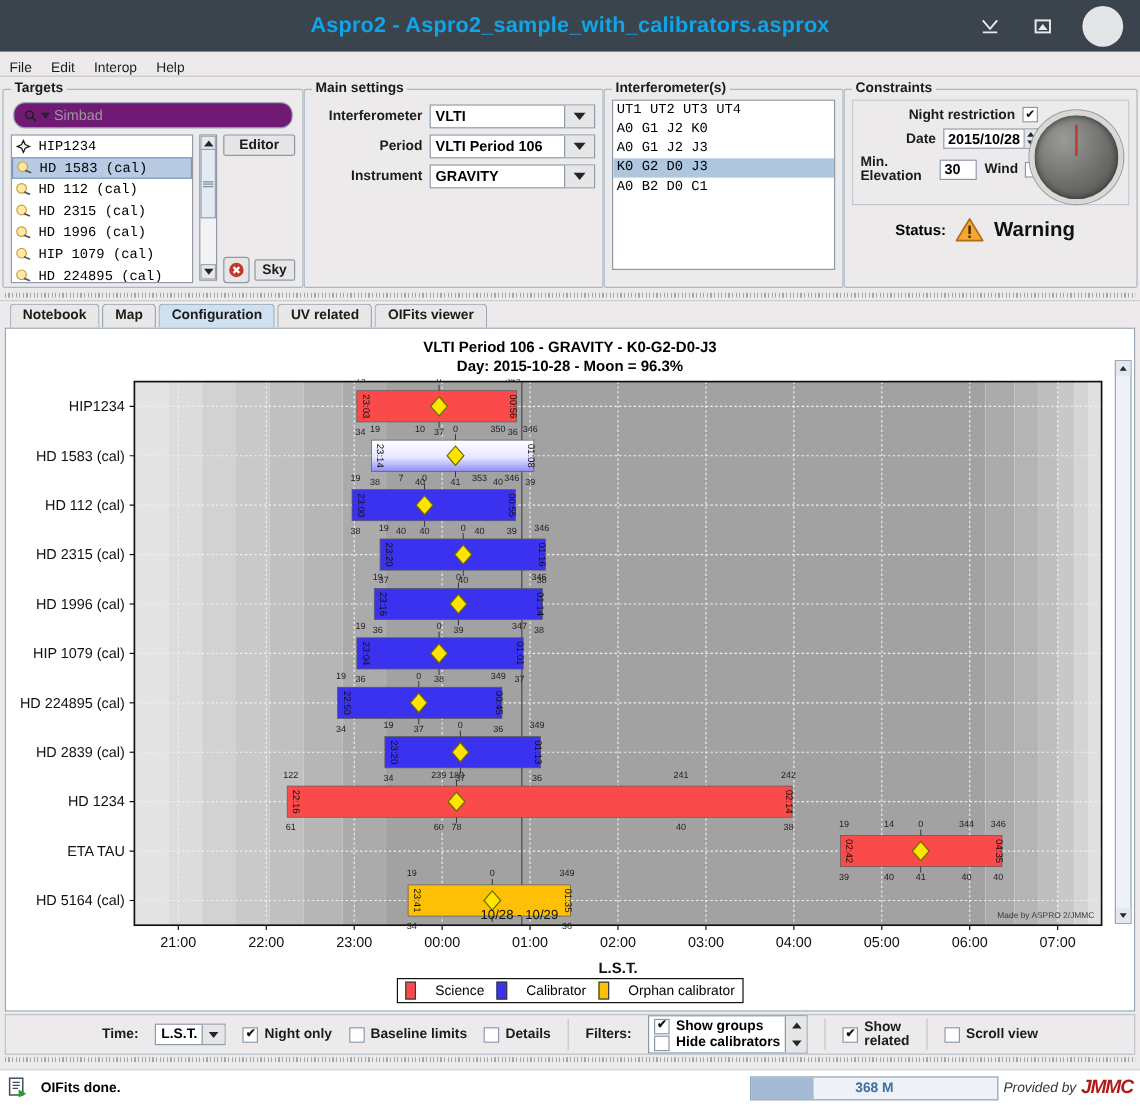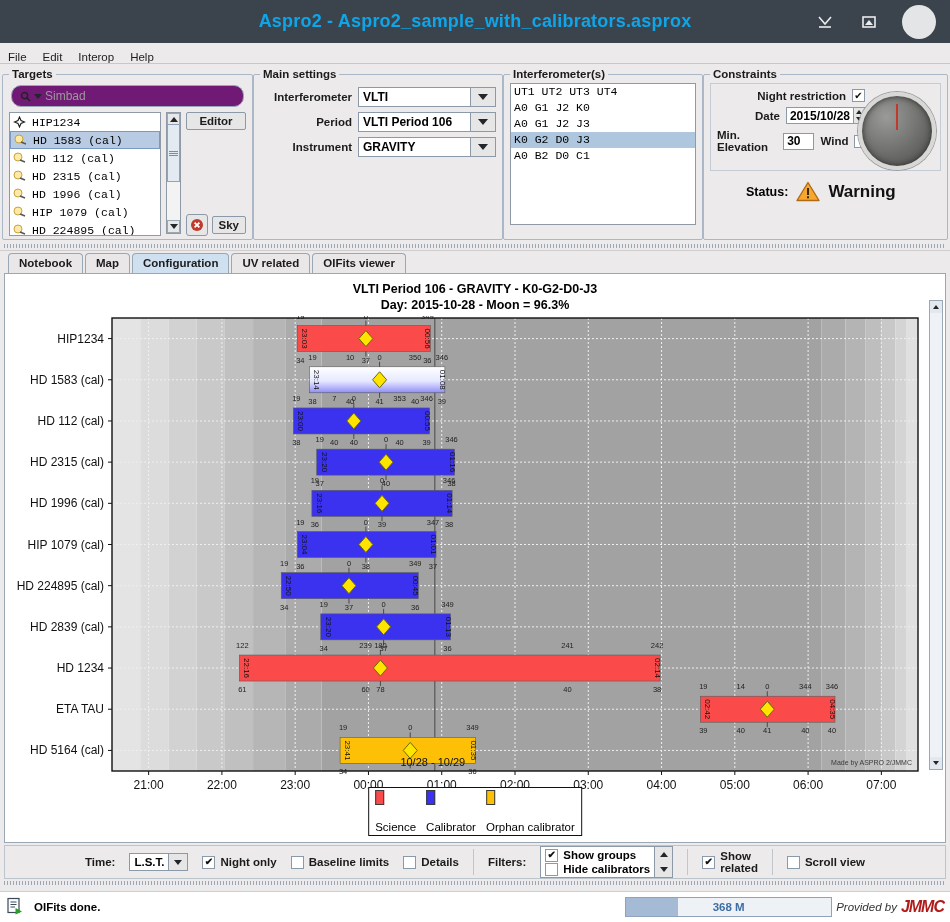--- a/index.html
+++ b/index.html
@@ -93,21 +93,21 @@
     border:1px solid #9aa7b5;border-bottom:none;border-radius:4px 4px 0 0;background:#e9e7e7;margin-right:2px;
   }
   .tab.active{background:#cfe0f0;}
   
   #chartcard{margin:0 4px;background:#fff;border:1px solid #9aa7b5;height:570px;position:relative;box-sizing:border-box;}
   .ctitle{text-align:center;font-size:12.5px;font-weight:bold;margin-top:8px;}
   .csub{text-align:center;font-size:12.5px;font-weight:bold;margin-top:2px;}
   #vscroll{position:absolute;right:2px;top:26px;width:14px;height:470px;border:1px solid #9aa7b5;background:#eef2f6;box-sizing:border-box;}
   #vscroll .sbtn2{width:12px;height:12px;background:#e2e8ee;display:flex;align-items:center;justify-content:center;}
   .legendbox{position:absolute;left:50%;transform:translateX(-50%);bottom:6px;border:1px solid #111;background:#fff;padding:2px 6px;display:flex;gap:10px;align-items:center;}
-  .lgi{display:flex;align-items:flex-start;gap:16px;font-size:11.5px;flex-direction:column;}
+  .lgi{display:flex;align-items:center;gap:16px;font-size:11.5px;}
   .lgswatch{width:7px;height:13px;border:1px solid #3b3b3b;}
   
   #optbar{margin:2px 4px 0 4px;height:34px;border:1px solid #bcc4cc;background:#eceaea;display:flex;align-items:center;justify-content:center;gap:14px;box-sizing:border-box;}
   .ob{display:flex;align-items:center;gap:5px;font-size:11.5px;font-weight:bold;color:#1b1b1b;}
   .smallcombo{height:18px;border:1px solid #8c99a8;background:#fff;display:flex;align-items:center;box-sizing:border-box;}
   .smallcombo .cv{padding:0 4px;font-size:11.5px;font-weight:bold;}
   .smallcombo .carr{width:18px;height:100%;background:#e6e6e6;border-left:1px solid #8c99a8;display:flex;align-items:center;justify-content:center;}
   .filtbox{border:1px solid #8c99a8;background:#fff;display:flex;align-items:stretch;height:30px;}
   .filtlist{display:flex;flex-direction:column;justify-content:center;padding:1px 4px;gap:1px;}
   .filtrow{display:flex;align-items:center;gap:5px;font-size:11.5px;font-weight:bold;}

